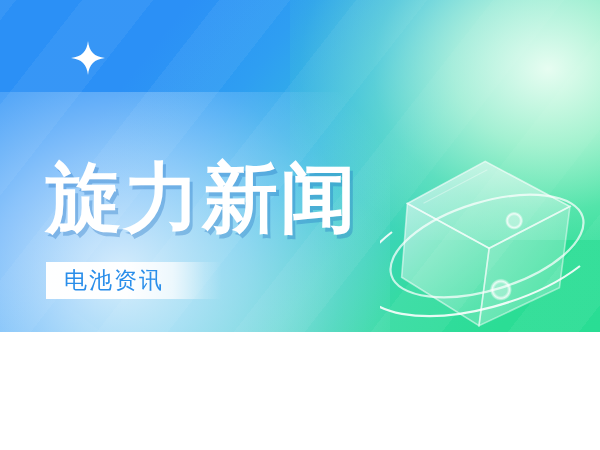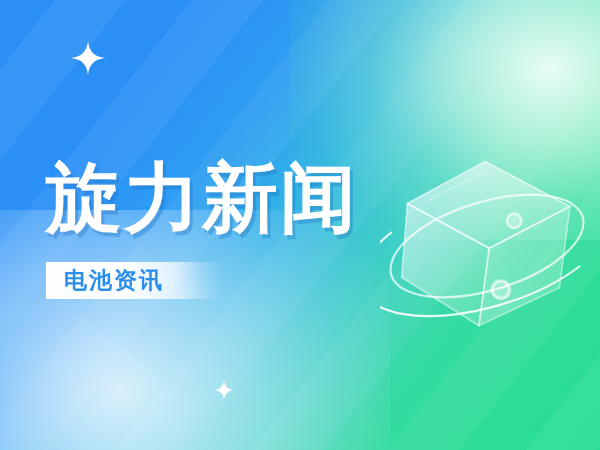--- a/index.html
+++ b/index.html
@@ -5,21 +5,21 @@
 <style>
   html, body {
     margin: 0;
     padding: 0;
     background: #ffffff;
   }
 
   #banner {
     position: relative;
     width: 600px;
-    height: 450px;
+    height: 332px;
     overflow: hidden;
     font-family: "Liberation Sans", "DejaVu Sans", sans-serif;
     
     background:
       linear-gradient(128deg,
         #2b90f6 0%,
         #2b90f6 22%,
         #2e9ef2 36%,
         #33b8e2 50%,
         #3ed0c4 62%,
@@ -126,21 +126,21 @@
         rgba(255,255,255,0.72) 72%,
         rgba(255,255,255,0.18) 90%,
         rgba(255,255,255,0.00) 100%);
     display: flex;
     align-items: center;
   }
 
   .subtitle-text {
     margin-left: 18px;
     font-size: 23px;
-    font-weight: 700;
+    font-weight: 400;
     letter-spacing: 2px;
     color: #2a8eea;
     white-space: nowrap;
   }
 </style>
 </head>
 <body>
 
 <div id="banner">
 

